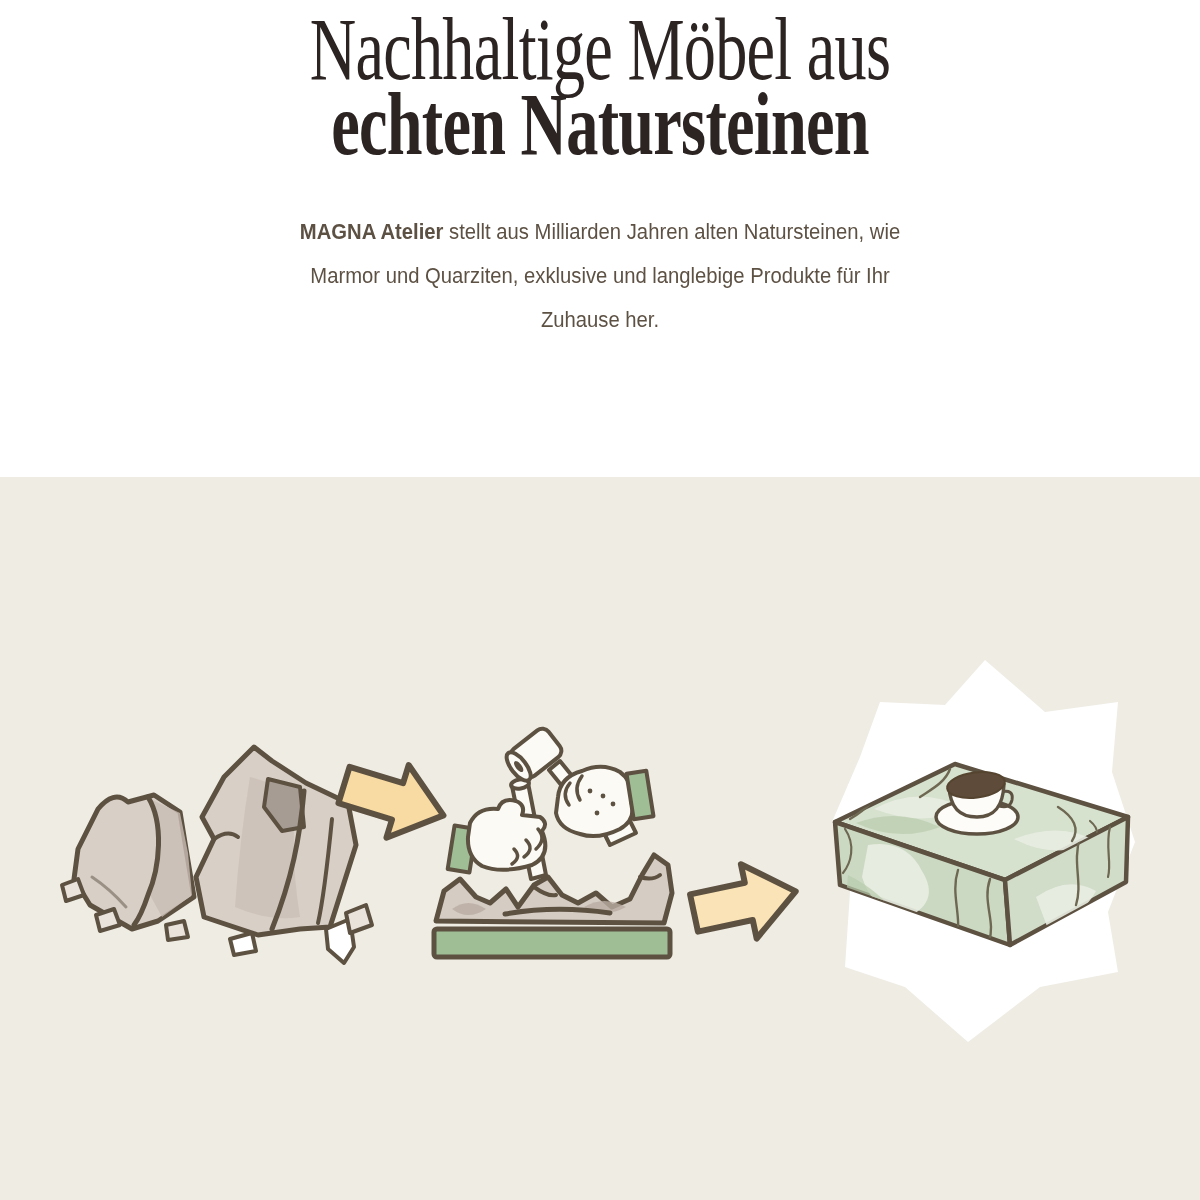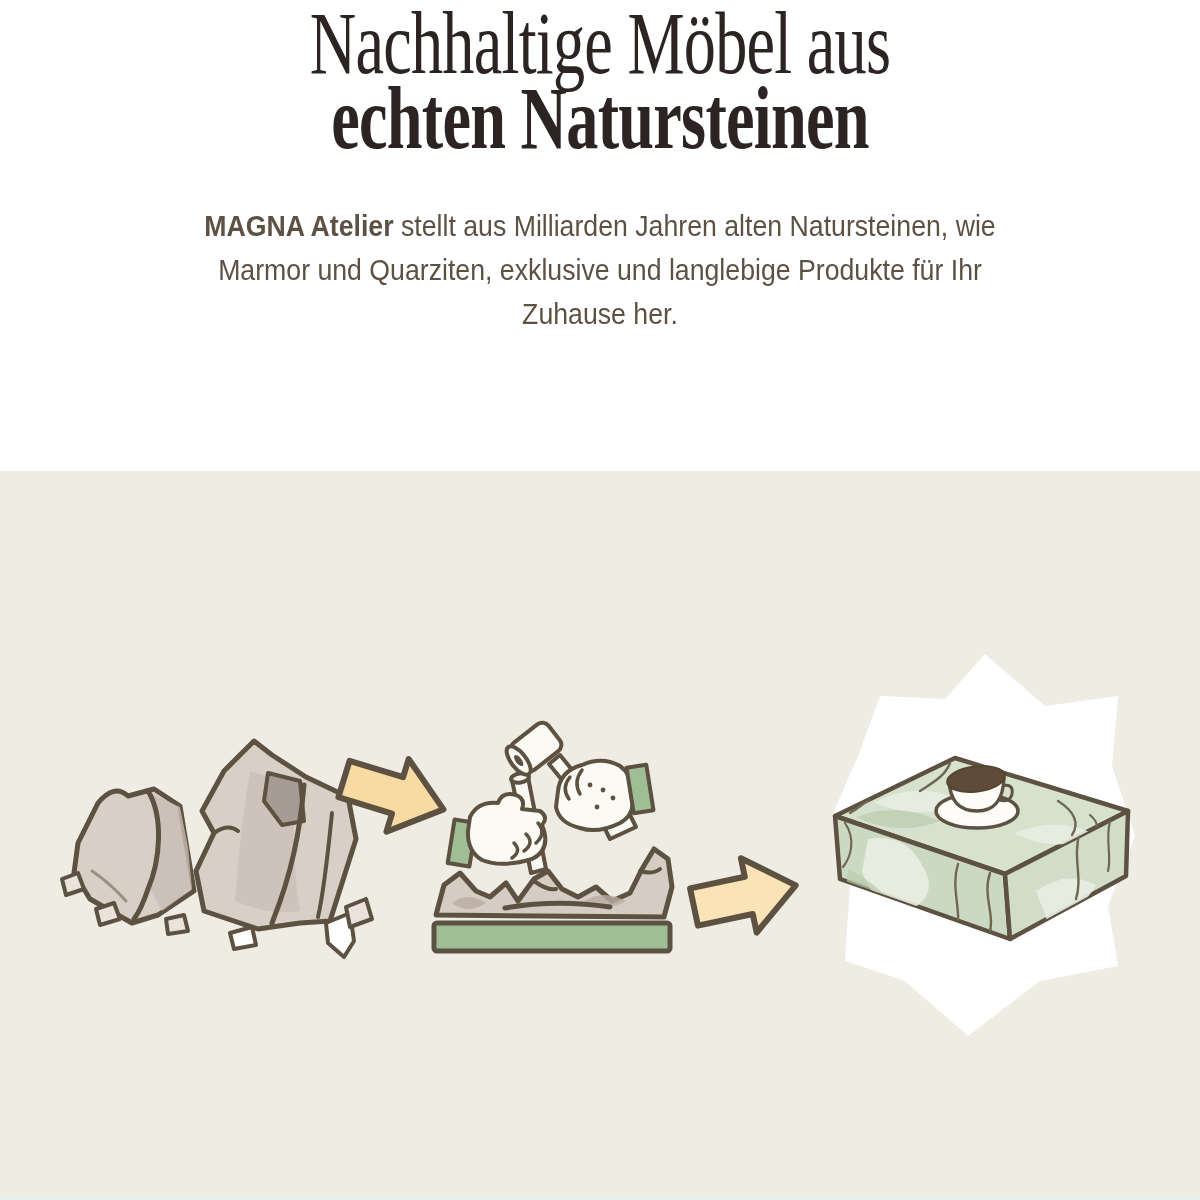--- a/index.html
+++ b/index.html
@@ -8,34 +8,34 @@
     font-family:"Liberation Sans",sans-serif;
     background:#ffffff;
     overflow:hidden;
   }
   .top-section{
     height:465px;
     background:#ffffff;
     text-align:center;
   }
   .page-title{
-    margin:6px;
+    margin:12px;
     font-family:"Liberation Serif",serif;
     font-size:88px;
     line-height:75px;
     font-weight:400;
     color:#2b2422;
     letter-spacing:-1px;
   }
   .hline{display:block;transform:scaleX(0.73);transform-origin:50% 50%;}
   .hline.bold{font-weight:700;}
   .intro-paragraph{
     margin:48px auto 0;
     max-width:980px;
-    font-size:29px;
+    font-size:22px;
     line-height:44px;
     color:#5d5144;
     font-weight:400;
     text-align:center;
   }
   .pline{display:block;transform:scaleX(0.92);transform-origin:50% 50%;white-space:nowrap;}
   .pline strong{font-weight:700;}
   .process-section{
     position:relative;
     height:723px;

